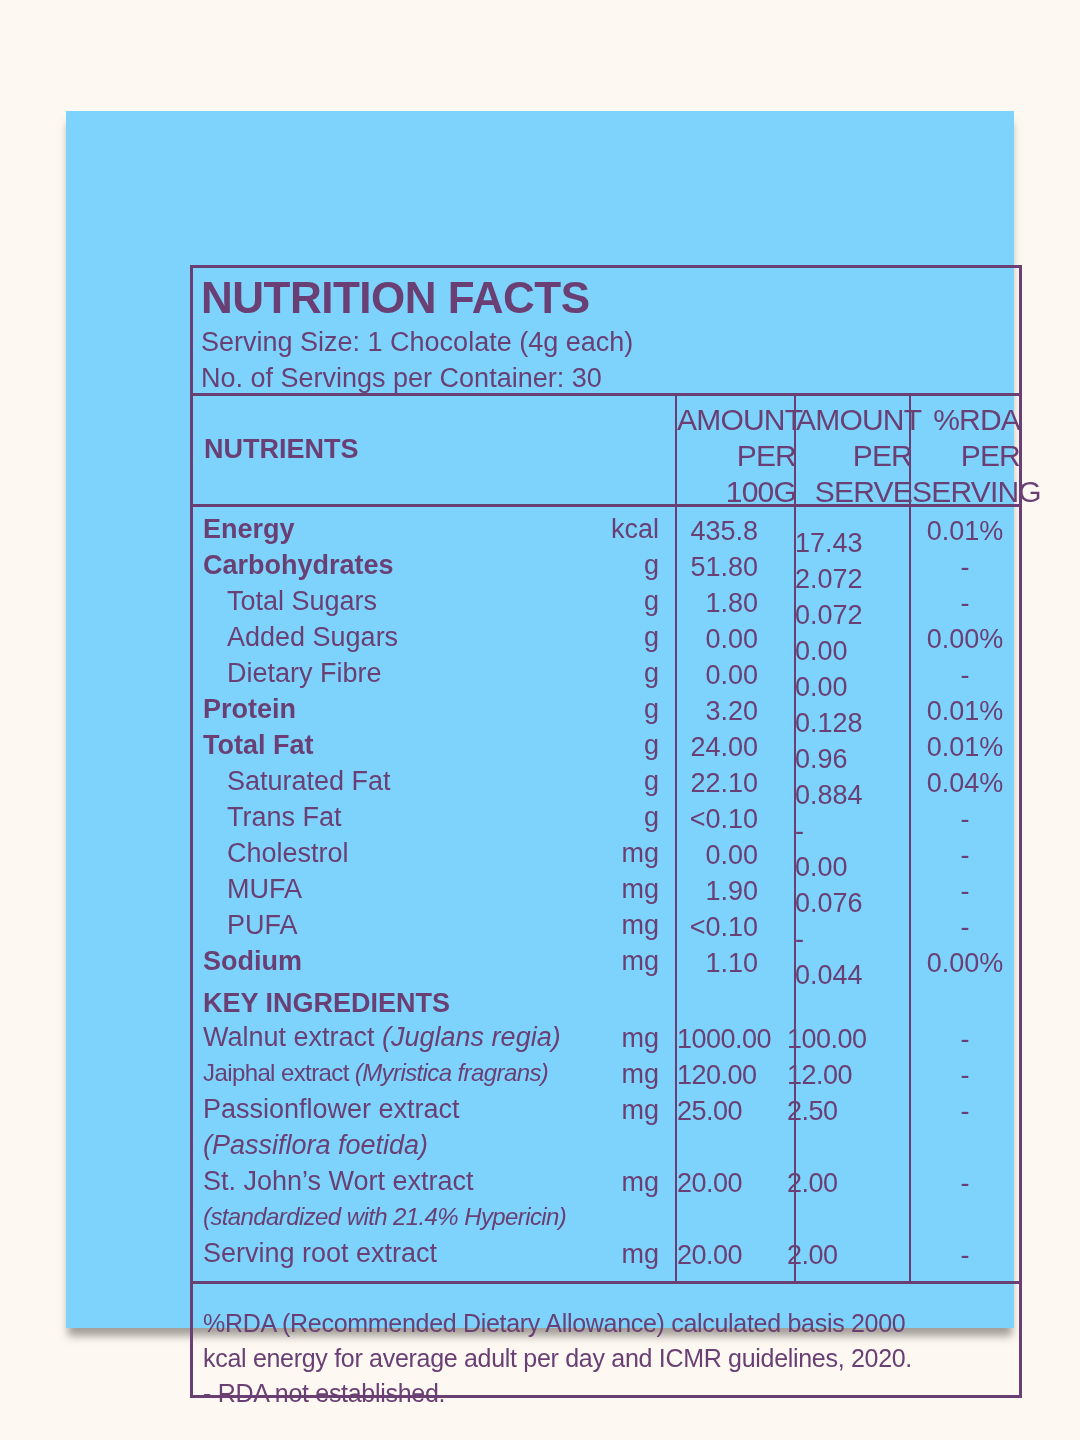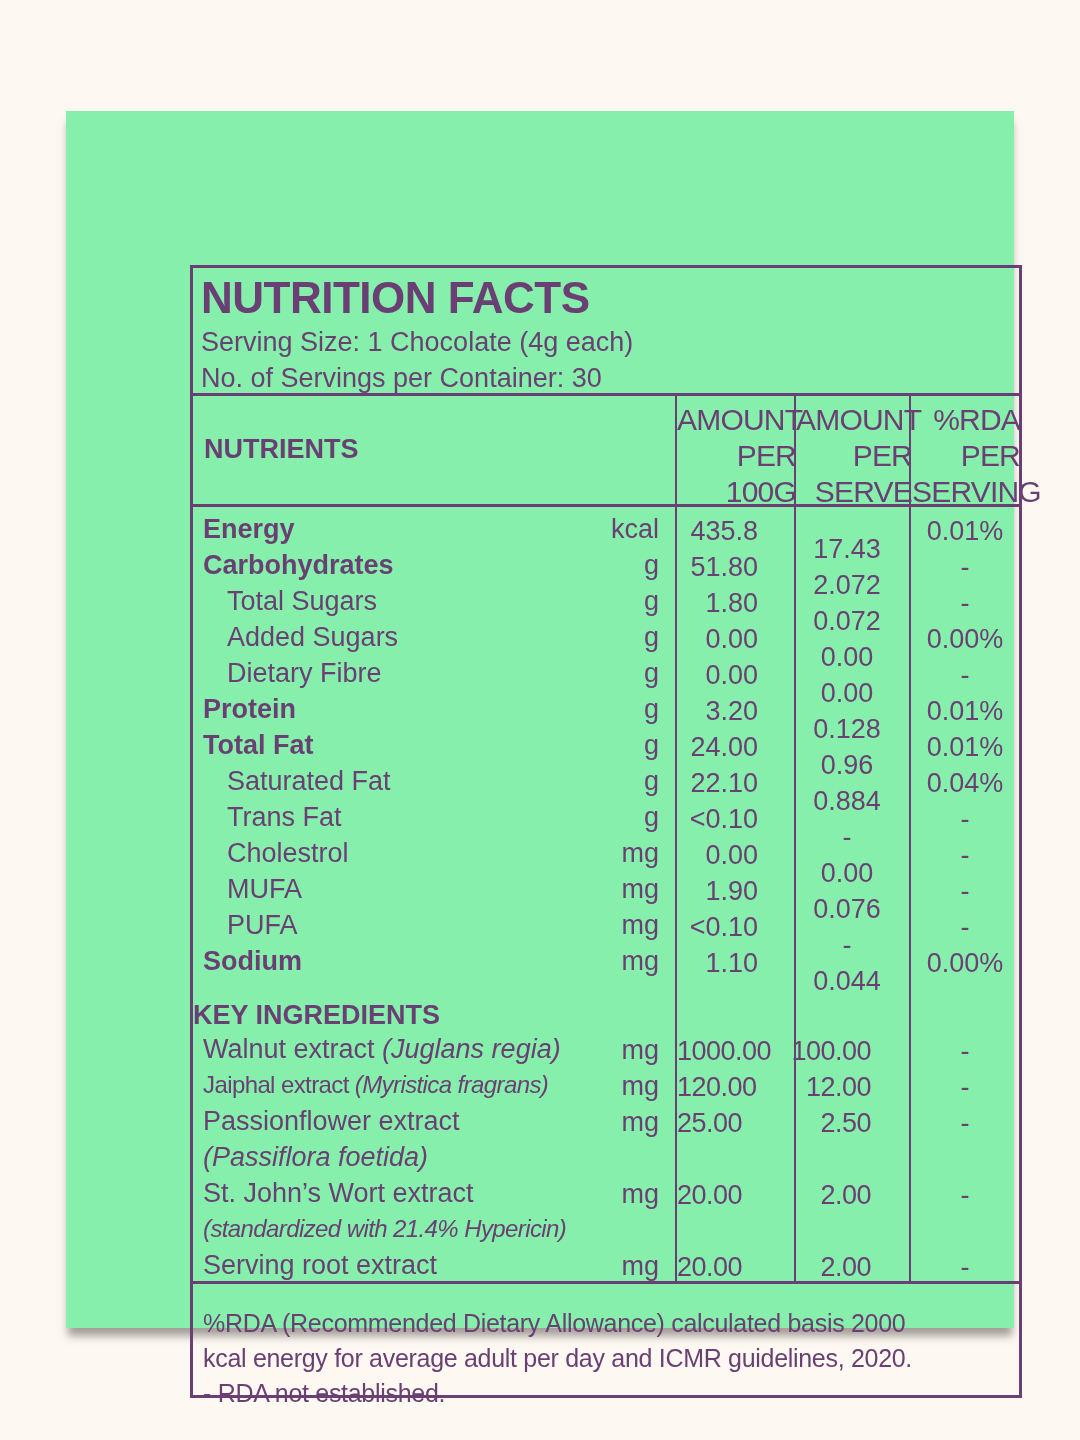--- a/index.html
+++ b/index.html
@@ -8,21 +8,21 @@
     background: #fdf8f1;
     position: relative;
     overflow: hidden;
     font-family: "Liberation Sans", "DejaVu Sans", sans-serif;
     color: #6a3f73;
   }
   .card {
     position: absolute;
     left: 66px; top: 111px;
     width: 948px; height: 1217px;
-    background: #86efac;
+    background: #7dd3fc;
     box-shadow: 0 10px 8px -2px rgba(90,85,80,0.55);
   }
   .panel {
     position: absolute;
     left: 124px; top: 154px;
     width: 832px; height: 1133px;
     border: 3px solid #6a3f73;
     box-sizing: border-box;
   }
   .title-block {
@@ -60,35 +60,35 @@
     position: absolute; left: 0; right: 0; top: 243px;
   }
   .row {
     position: relative; height: 36px; font-size: 27px;
   }
   .row .name { position: absolute; left: 10px; top: 0; line-height: 36px; white-space: nowrap; }
   .row .name.sub { left: 34px; }
   .row .name.bold { font-weight: bold; }
   .row .unit { position: absolute; right: 360px; top: 0; line-height: 36px; text-align: right; }
   .row .v100 { position: absolute; left: 457px; width: 108px; text-align: right; line-height: 38px; top: 1px; }
-  .row .vserve { position: absolute; left: 602px; width: 104px; text-align: center; line-height: 38px; top: 19px; }
+  .row .vserve { position: absolute; left: 602px; width: 104px; text-align: left; line-height: 38px; top: 13px; }
   .row .vrda { position: absolute; left: 718px; width: 108px; text-align: center; line-height: 38px; top: 1px; }
   .ki-head {
     position: relative; height: 36px; font-size: 27px; font-weight: bold;
-    line-height: 40px; margin-top: 16px;
+    line-height: 40px; padding-left: 10px; margin-top: 4px;
   }
   .ing { position: relative; font-size: 27px; }
   .ing .name { position: absolute; left: 10px; top: 0; line-height: 36px; white-space: nowrap; }
   .ing .name i { font-style: italic; margin-top: 36px; }
   .ing .name.small { font-size: 24px; letter-spacing: -0.6px; }
   .ing .sub2 { position: absolute; left: 10px; top: 36px; line-height: 36px; font-style: italic; white-space: nowrap; }
   .ing .sub2.small { font-size: 24px; letter-spacing: -0.6px; }
   .ing .unit { position: absolute; right: 360px; top: 0; line-height: 38px; }
   .ing .v100 { position: absolute; left: 484px; width: 110px; text-align: left; top: 1px; line-height: 38px; letter-spacing: -0.5px; }
-  .ing .vserve { position: absolute; left: 574px; width: 104px; text-align: right; top: 1px; line-height: 38px; letter-spacing: -0.5px; }
+  .ing .vserve { position: absolute; left: 594px; width: 104px; top: 1px; line-height: 38px; letter-spacing: -0.5px; }
   .ing .vrda { position: absolute; left: 718px; width: 108px; text-align: center; top: 1px; line-height: 38px; }
   .footer {
     position: absolute; left: 0; right: 0; top: 1013px; bottom: 0;
     border-top: 3px solid #6a3f73;
     padding: 22px 10px 0 10px; box-sizing: border-box;
     font-size: 25px; line-height: 35px; letter-spacing: -0.3px;
   }
 </style>
 </head>
 <body>

